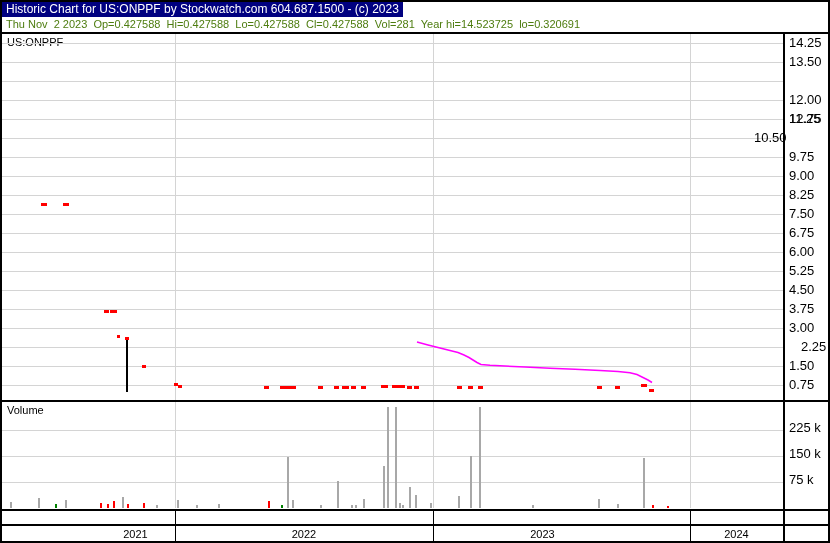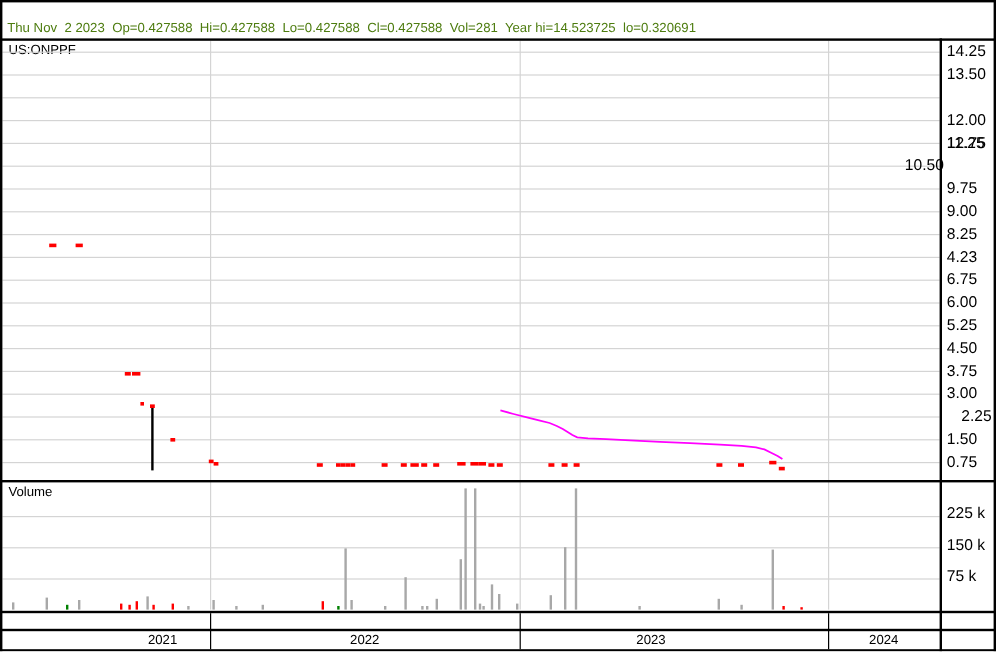--- a/index.html
+++ b/index.html
@@ -19,20 +19,21 @@
   #symbol-label{left:7px;top:36px;font-size:11px;color:#000;}
   #volume-label{left:7px;top:404px;font-size:11px;color:#000;}
   .axis-label{font-size:13px;color:#000;height:14px;line-height:14px;white-space:pre;}
   .year-label{font-size:11px;color:#000;height:13px;line-height:13px;text-align:center;}
   svg{position:absolute;left:0;top:0;pointer-events:none;}
 </style>
 </head>
 <body>
 
 <div id="stage">
+  <div class="abs" id="title-bar">Historic Chart for US:ONPPF by Stockwatch.com 604.687.1500 - (c) 2023</div>
   <div class="abs" id="info-line">Thu Nov  2 2023  Op=0.427588  Hi=0.427588  Lo=0.427588  Cl=0.427588  Vol=281  Year hi=14.523725  lo=0.320691</div>
   <div class="abs" id="symbol-label">US:ONPPF</div>
   <div class="abs" id="volume-label">Volume</div>
 <div class="abs" style="left: 2px; top: 43px; width: 781px; height: 1px; background: rgb(212, 212, 212);"></div>
     <div class="abs" style="left: 2px; top: 62px; width: 781px; height: 1px; background: rgb(212, 212, 212);"></div>
     <div class="abs" style="left: 2px; top: 81px; width: 781px; height: 1px; background: rgb(212, 212, 212);"></div>
     <div class="abs" style="left: 2px; top: 100px; width: 781px; height: 1px; background: rgb(212, 212, 212);"></div>
     <div class="abs" style="left: 2px; top: 119px; width: 781px; height: 1px; background: rgb(212, 212, 212);"></div>
     <div class="abs" style="left: 2px; top: 138px; width: 781px; height: 1px; background: rgb(212, 212, 212);"></div>
     <div class="abs" style="left: 2px; top: 157px; width: 781px; height: 1px; background: rgb(212, 212, 212);"></div>
@@ -147,21 +148,21 @@
     <div class="abs year-label" style="left: 690px; top: 528px; width: 93px; text-align: center;">2024</div>
     <div class="abs axis-label" style="left: 789px; top: 36px; width: 38px;">14.25</div>
     <div class="abs axis-label" style="left: 789px; top: 55px; width: 38px;">13.50</div>
     <div class="abs axis-label" style="left: 789px; top: 74px; width: 38px; margin-top: 38px;">12.75</div>
     <div class="abs axis-label" style="left: 789px; top: 93px; width: 38px;">12.00</div>
     <div class="abs axis-label" style="left: 789px; top: 112px; width: 38px;">11.25</div>
     <div class="abs axis-label" style="left: 754px; top: 131px; width: 38px;">10.50</div>
     <div class="abs axis-label" style="left: 789px; top: 150px; width: 38px;">9.75</div>
     <div class="abs axis-label" style="left: 789px; top: 169px; width: 38px;">9.00</div>
     <div class="abs axis-label" style="left: 789px; top: 188px; width: 38px;">8.25</div>
-    <div class="abs axis-label" style="left: 789px; top: 207px; width: 38px;">4.23</div>
+    <div class="abs axis-label" style="left: 789px; top: 207px; width: 38px;">7.50</div>
     <div class="abs axis-label" style="left: 789px; top: 226px; width: 38px;">6.75</div>
     <div class="abs axis-label" style="left: 789px; top: 245px; width: 38px;">6.00</div>
     <div class="abs axis-label" style="left: 789px; top: 264px; width: 38px;">5.25</div>
     <div class="abs axis-label" style="left: 789px; top: 283px; width: 38px;">4.50</div>
     <div class="abs axis-label" style="left: 789px; top: 302px; width: 38px;">3.75</div>
     <div class="abs axis-label" style="left: 789px; top: 321px; width: 38px;">3.00</div>
     <div class="abs axis-label" style="left: 789px; top: 340px; width: 38px; margin-left: 12px;">2.25</div>
     <div class="abs axis-label" style="left: 789px; top: 359px; width: 38px;">1.50</div>
     <div class="abs axis-label" style="left: 789px; top: 378px; width: 38px;">0.75</div>
     <div class="abs axis-label" style="left: 789px; top: 421px; width: 38px;">225 k</div>

